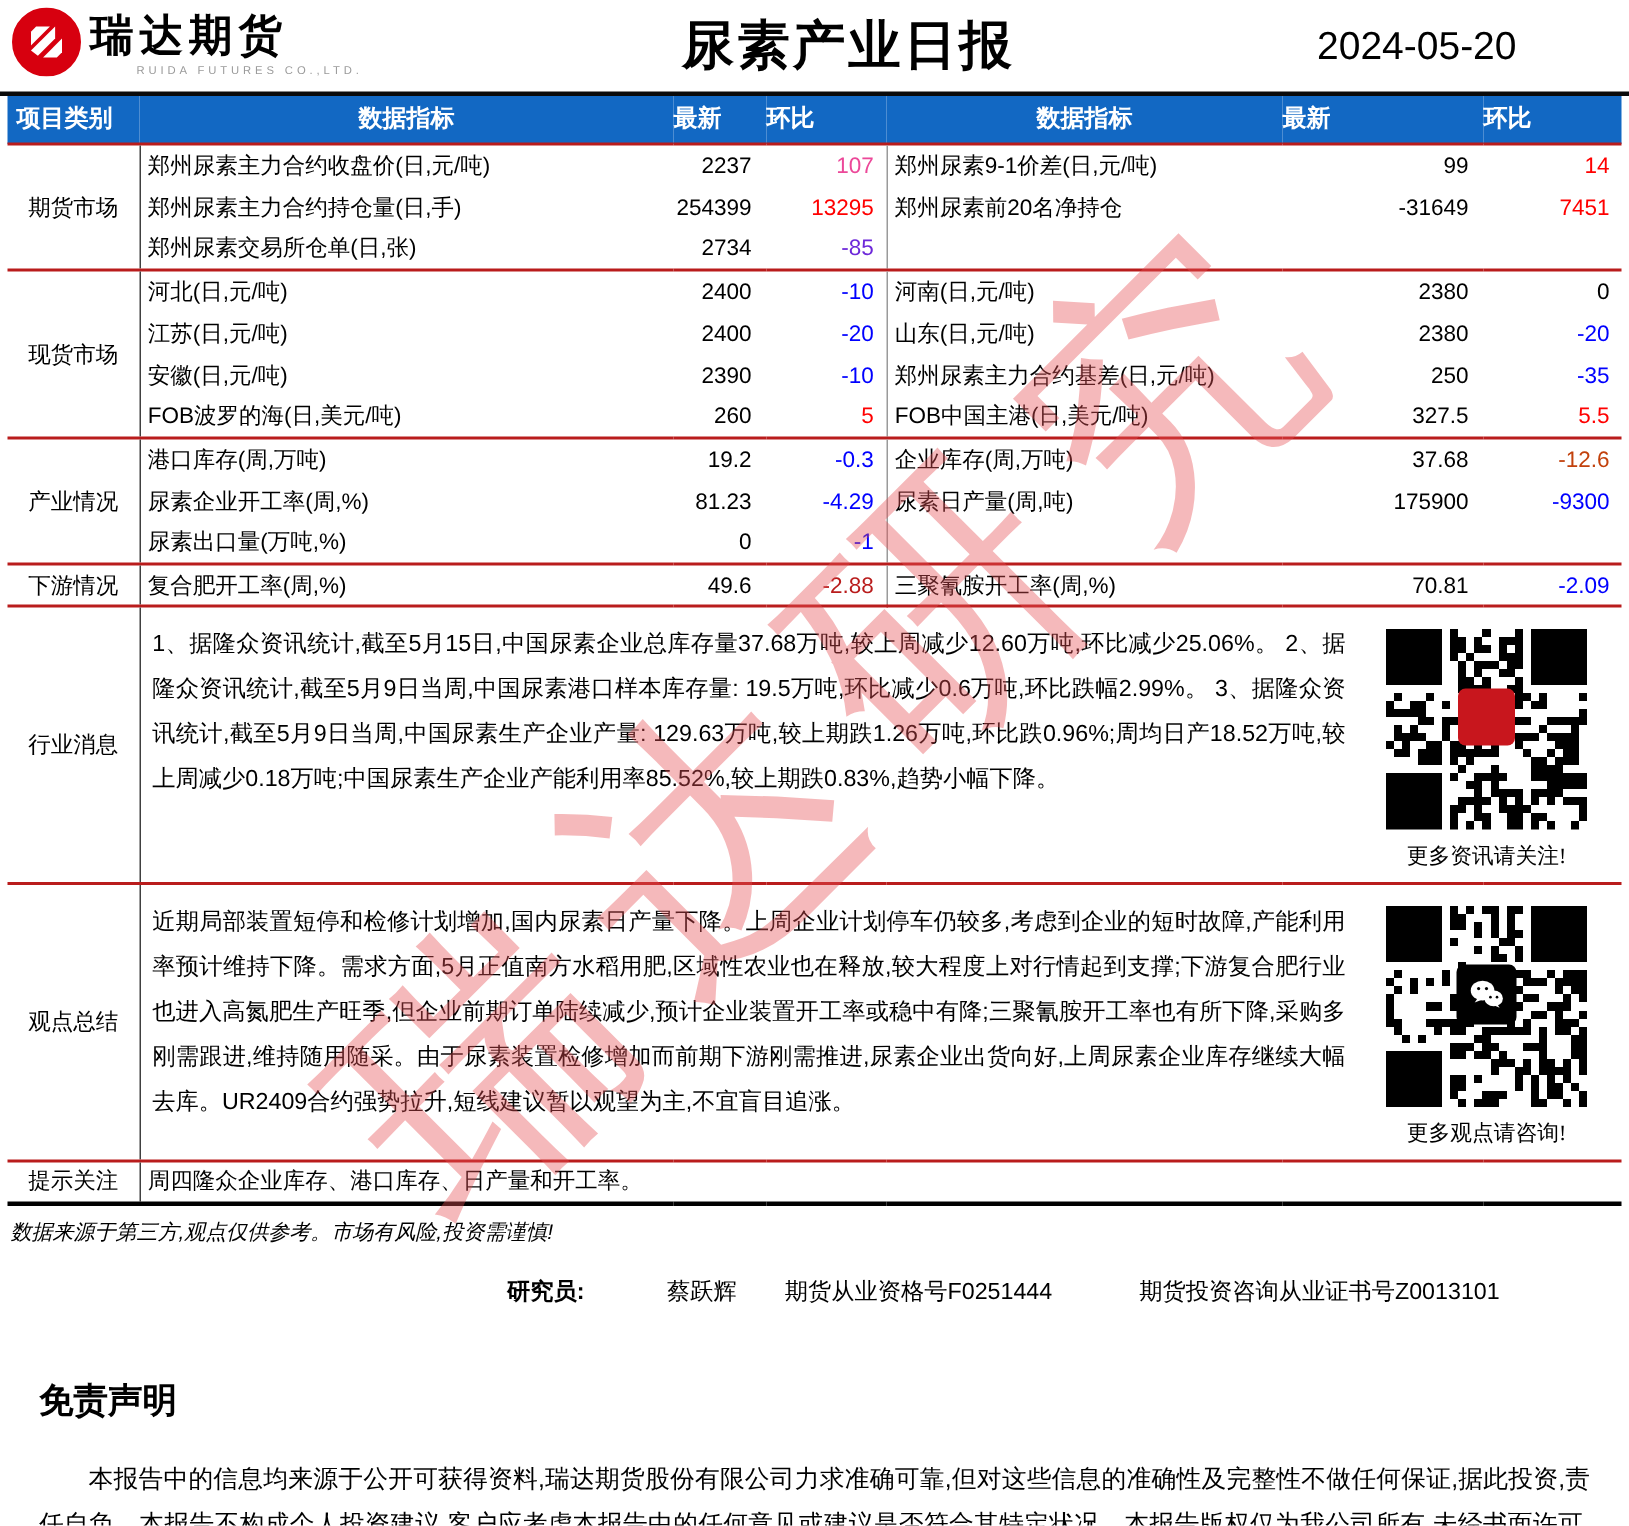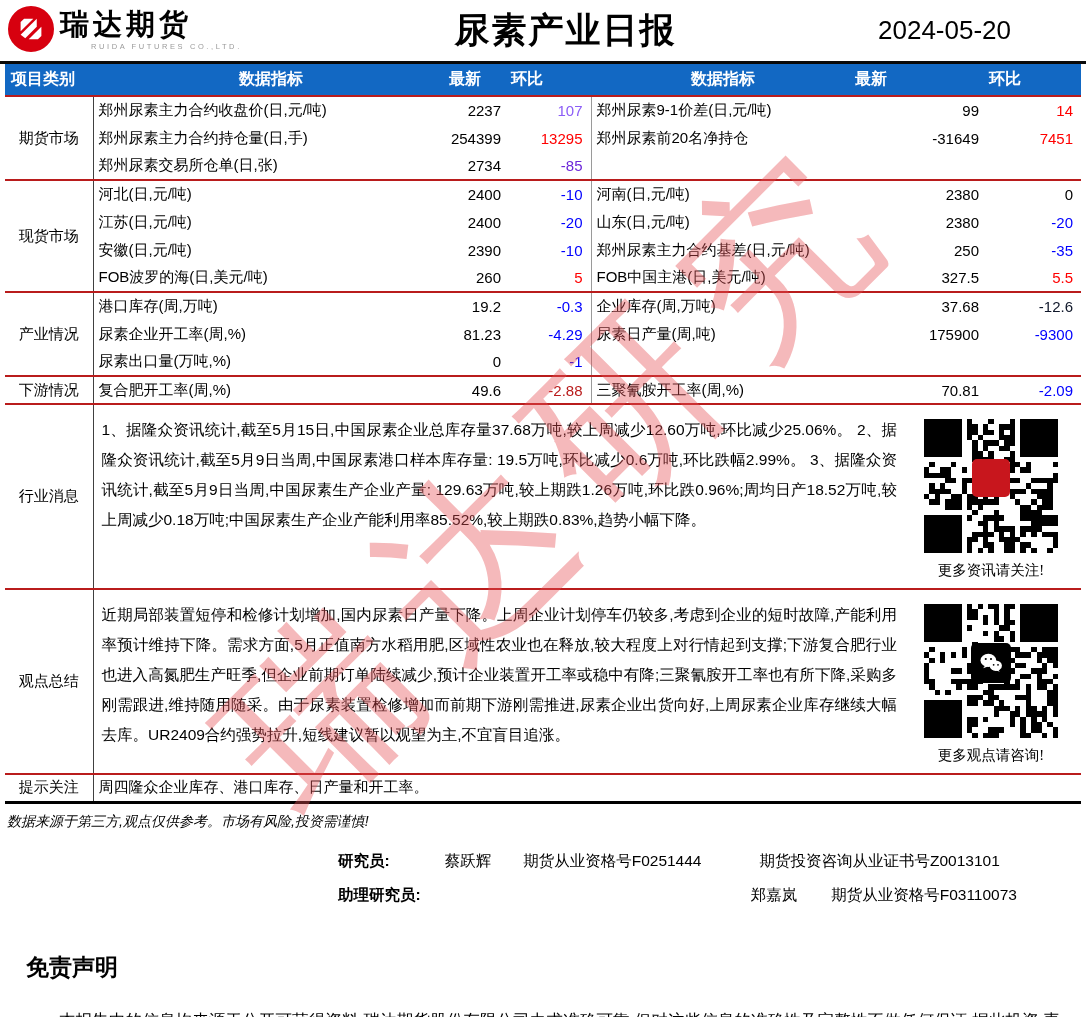--- a/index.html
+++ b/index.html
@@ -105,21 +105,21 @@
       <th class="r">最新</th>
       <th class="r">环比</th>
     </tr>
   </thead>
   <tbody>
 
     <tr class="grp">
       <td class="cat" rowspan="3">期货市场</td>
       <td class="ind">郑州尿素主力合约收盘价(日,元/吨)</td>
       <td class="val">2237</td>
-      <td class="chg sep" style="color: #8b5cf6;">107</td>
+      <td class="chg sep" style="color: #ec4899;">107</td>
       <td class="ind">郑州尿素9-1价差(日,元/吨)</td>
       <td class="val">99</td>
       <td class="chg" style="color: rgb(255, 0, 0);">14</td>
     </tr>
     <tr>
       <td class="ind">郑州尿素主力合约持仓量(日,手)</td>
       <td class="val">254399</td>
       <td class="chg sep" style="color: rgb(255, 0, 0);">13295</td>
       <td class="ind">郑州尿素前20名净持仓</td>
       <td class="val">-31649</td>
@@ -168,21 +168,21 @@
       <td class="chg" style="color: rgb(255, 0, 0);">5.5</td>
     </tr>
 
     <tr class="grp">
       <td class="cat" rowspan="3">产业情况</td>
       <td class="ind">港口库存(周,万吨)</td>
       <td class="val">19.2</td>
       <td class="chg sep" style="color: rgb(0, 0, 255);">-0.3</td>
       <td class="ind">企业库存(周,万吨)</td>
       <td class="val">37.68</td>
-      <td class="chg" style="color: #0f172a;">-12.6</td>
+      <td class="chg" style="color: #c2410c;">-12.6</td>
     </tr>
     <tr>
       <td class="ind">尿素企业开工率(周,%)</td>
       <td class="val">81.23</td>
       <td class="chg sep" style="color: rgb(0, 0, 255);">-4.29</td>
       <td class="ind">尿素日产量(周,吨)</td>
       <td class="val">175900</td>
       <td class="chg" style="color: rgb(0, 0, 255);">-9300</td>
     </tr>
     <tr>
@@ -679,23 +679,18 @@
 
 <div class="note">数据来源于第三方,观点仅供参考。市场有风险,投资需谨慎!</div>
 
 <div class="resblock">
   <div class="resline r1">
     <span class="lbl">研究员:</span>
     <span class="name">蔡跃辉</span>
     <span class="cert">期货从业资格号F0251444</span>
     <span class="cert2">期货投资咨询从业证书号Z0013101</span>
   </div>
-  <div class="resline r2">
-    <span class="lbl">助理研究员:</span>
-    <span class="name">郑嘉岚</span>
-    <span class="cert">期货从业资格号F03110073</span>
-  </div>
 </div>
 
 <div class="disc">
   <h2>免责声明</h2>
   <p>本报告中的信息均来源于公开可获得资料,瑞达期货股份有限公司力求准确可靠,但对这些信息的准确性及完整性不做任何保证,据此投资,责任自负。本报告不构成个人投资建议,客户应考虑本报告中的任何意见或建议是否符合其特定状况。本报告版权仅为我公司所有,未经书面许可,任何机构和个人不得以任何形式翻版、复制和发布。如引用、刊发,需注明出处为瑞达期货股份有限公司研究院,且不得对本报告进行有悖原意的引用、删节和修改。</p>
 </div>
 
 </body></html>

